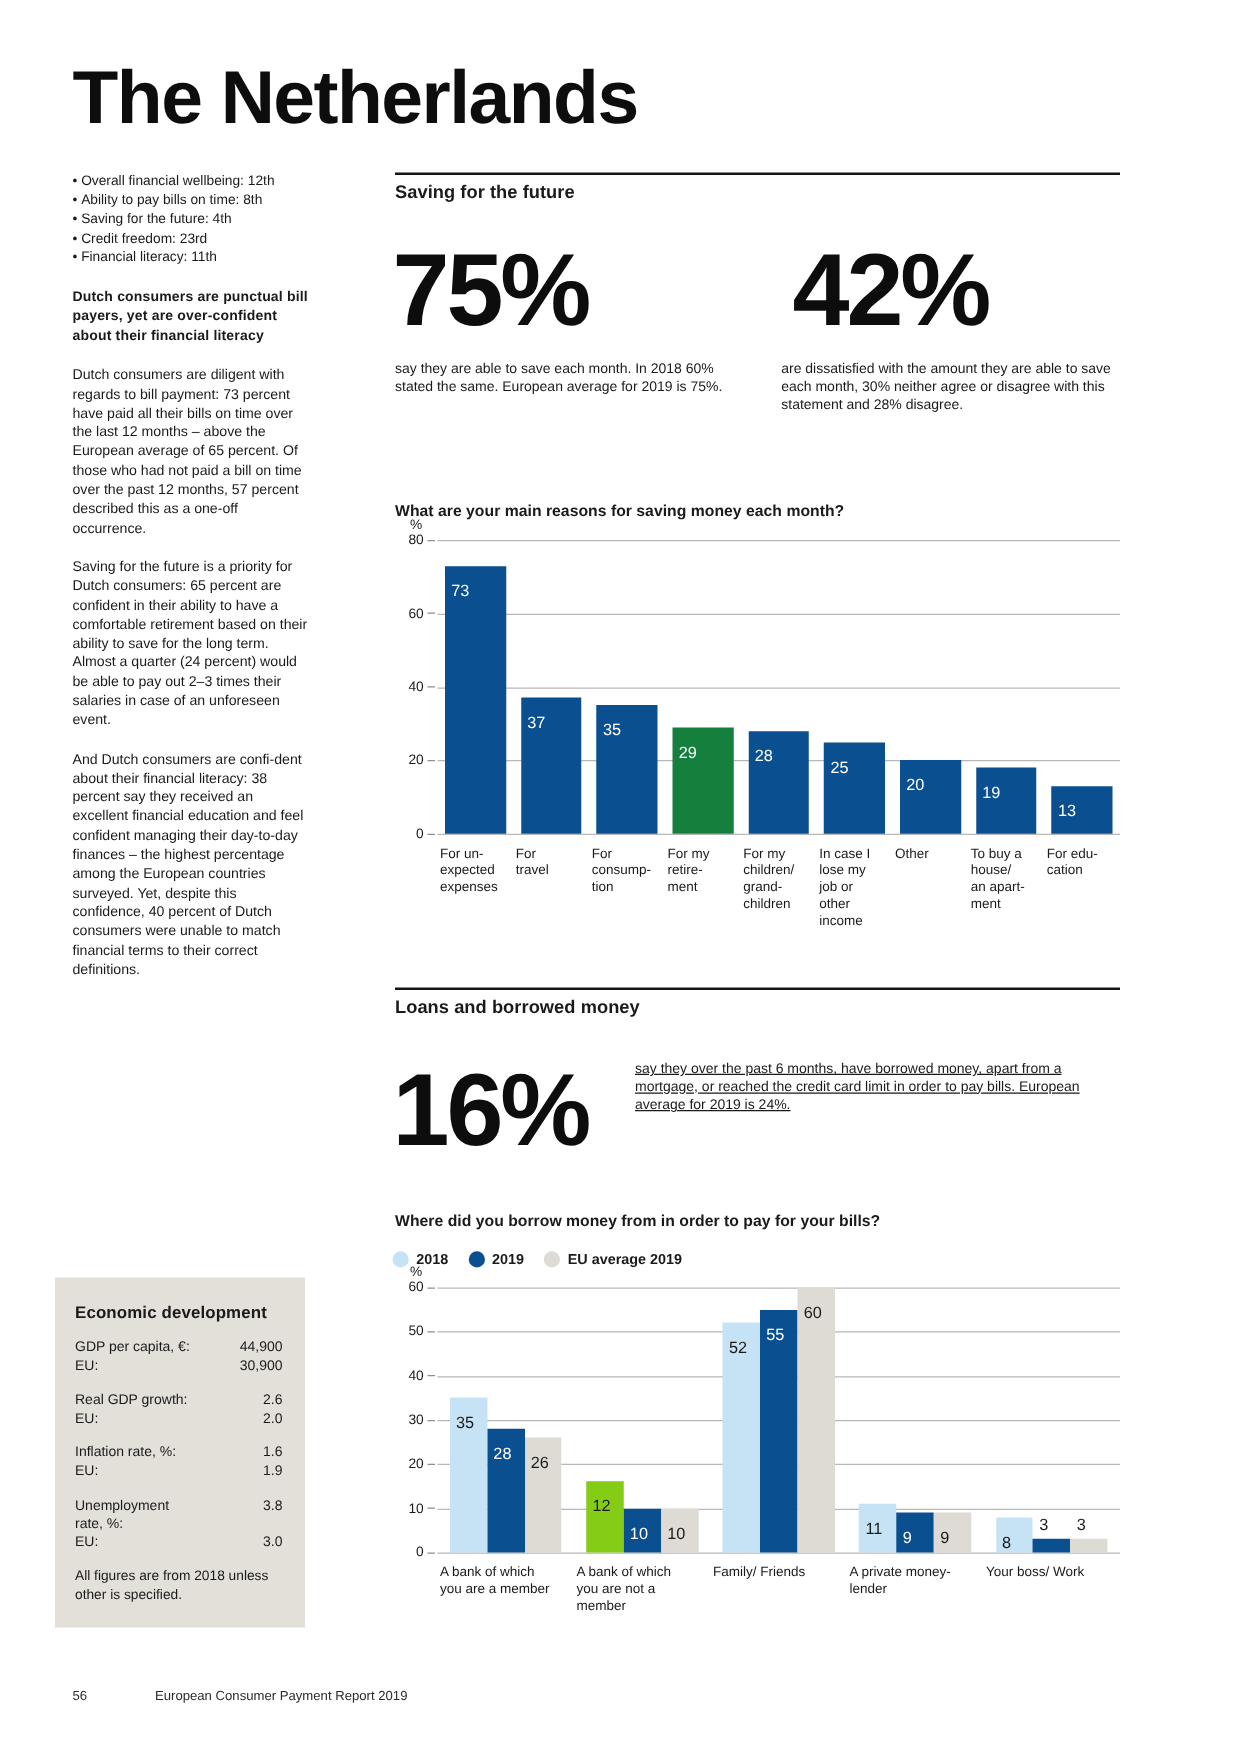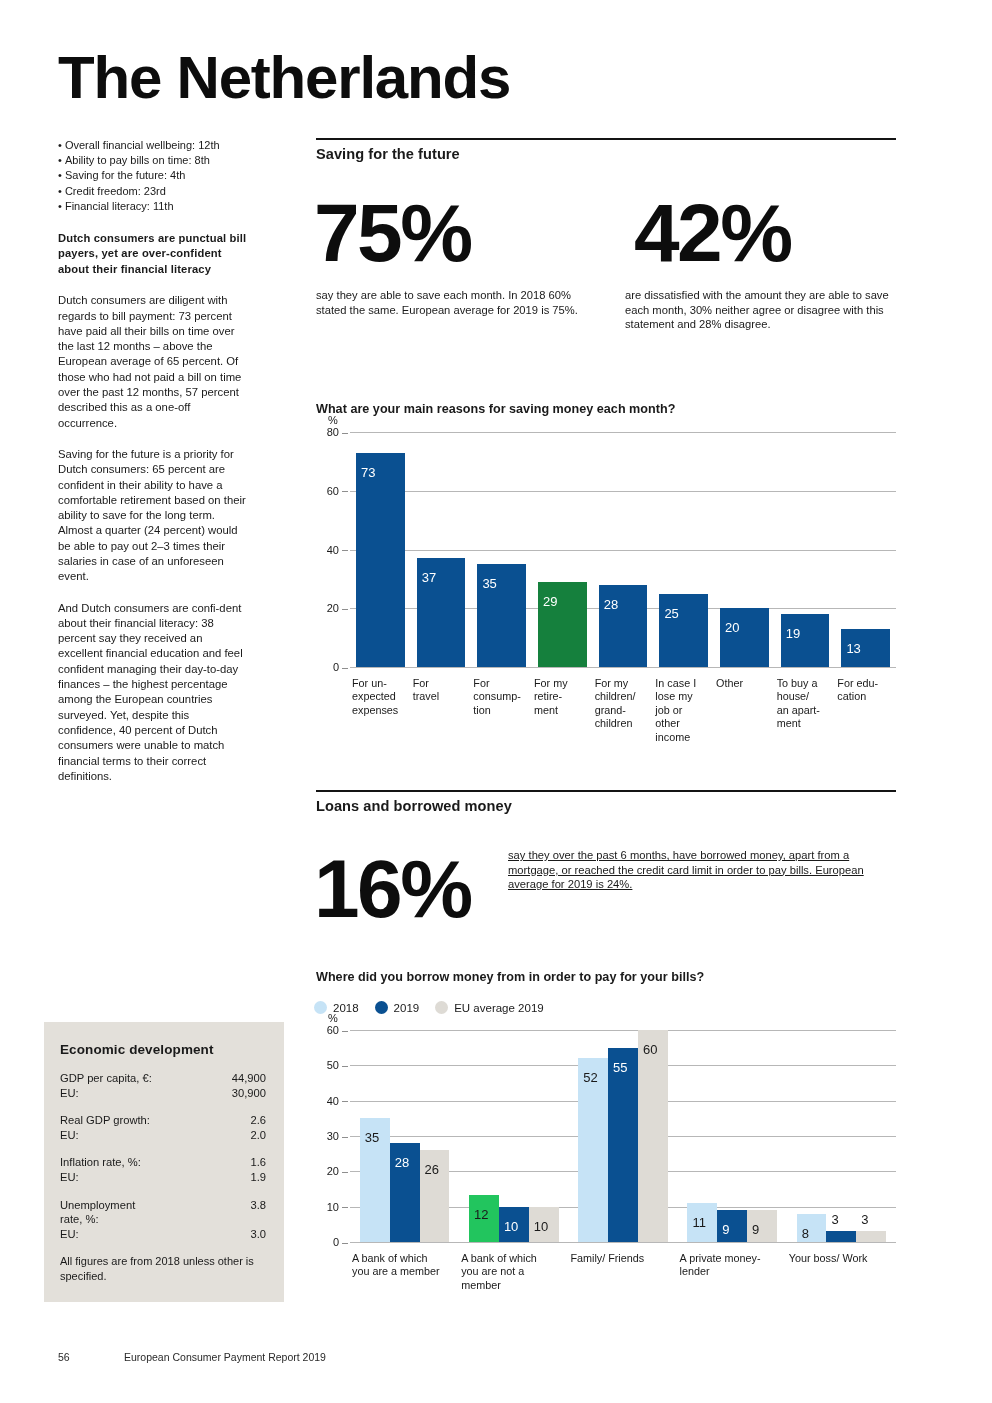--- a/index.html
+++ b/index.html
@@ -61,21 +61,21 @@
     margin-top: 16px;
     font-size: 11.3px;
     line-height: 15.3px;
   }
 
   
   #economic-box {
     position: absolute;
     left: 44px;
     top: 1022px;
-    width: 240px;
+    width: 200px;
     background: #e3e0da;
     padding: 20px 18px 18px 16px;
     box-sizing: border-box;
   }
   #economic-box h2 {
     margin: 0 0 14px 0;
     font-size: 13.5px;
     font-weight: bold;
     letter-spacing: 0.1px;
   }
@@ -190,20 +190,21 @@
     line-height: 13.4px;
     color: #1a1a1a;
     white-space: pre-line;
   }
 
   .legend {
     position: absolute;
     display: flex;
     gap: 0px;
     font-size: 11.5px;
+    font-weight: bold;
   }
   .legend-item {
     display: flex;
     align-items: center;
     margin-right: 16px;
   }
   .legend-dot {
     width: 13px;
     height: 13px;
     border-radius: 50%;
@@ -420,21 +421,21 @@
           <div class="bar-label outside">35</div>
         </div>
         <div class="bar" style="left: 73.676px; width: 29.848px; height: 98.9333px; bottom: 58px; background: rgb(10, 80, 145);">
           <div class="bar-label inside">28</div>
         </div>
         <div class="bar" style="left: 103.524px; width: 29.848px; height: 91.8667px; bottom: 58px; background: rgb(222, 219, 213);">
           <div class="bar-label outside">26</div>
         </div>
         <div class="xlabel" style="left: 36px; top: 222px; width: 105.2px;">A bank of which
 you are a member</div>
-        <div class="bar" style="left: 153.028px; width: 29.848px; height: 47px; bottom: 58px; background: #22c55e;">
+        <div class="bar" style="left: 153.028px; width: 29.848px; height: 57px; bottom: 58px; background: #84cc16;">
           <div class="bar-label outside">12</div>
         </div>
         <div class="bar" style="left: 182.876px; width: 29.848px; height: 35.3333px; bottom: 58px; background: rgb(10, 80, 145);">
           <div class="bar-label inside">10</div>
         </div>
         <div class="bar" style="left: 212.724px; width: 29.848px; height: 35.3333px; bottom: 58px; background: rgb(222, 219, 213);">
           <div class="bar-label outside">10</div>
         </div>
         <div class="xlabel" style="left: 145.2px; top: 222px; width: 105.2px;">A bank of which
 you are not a

